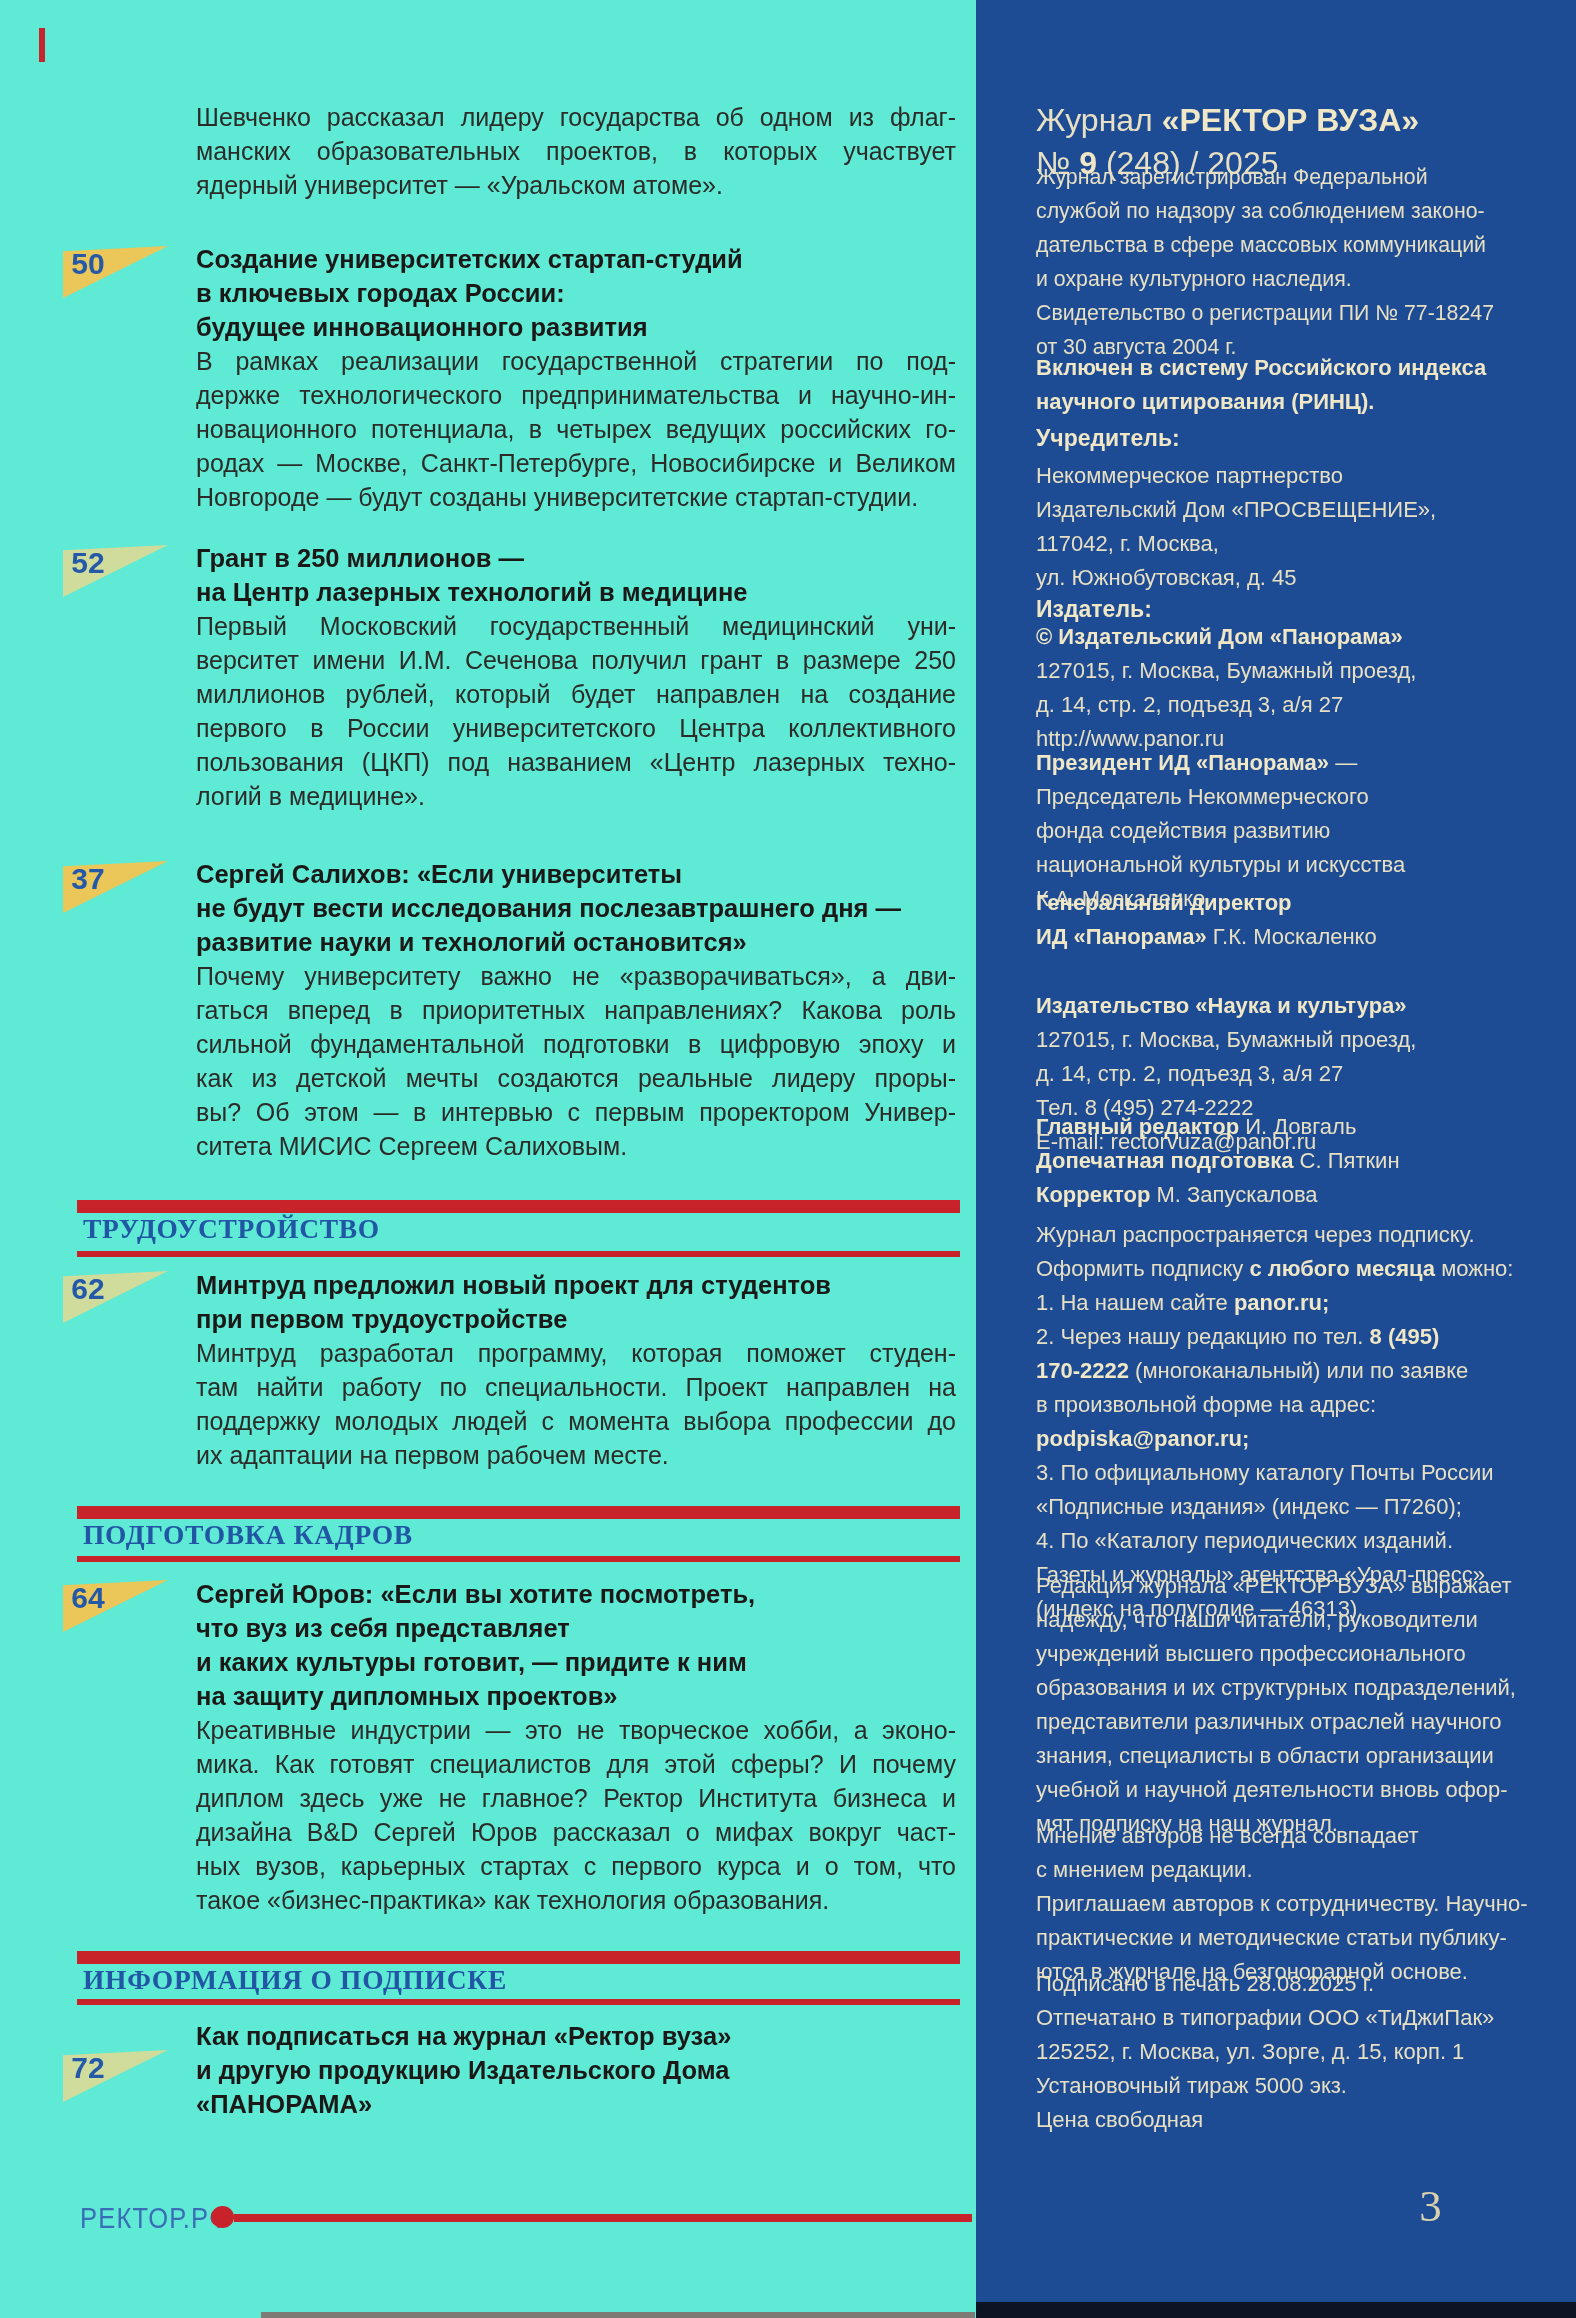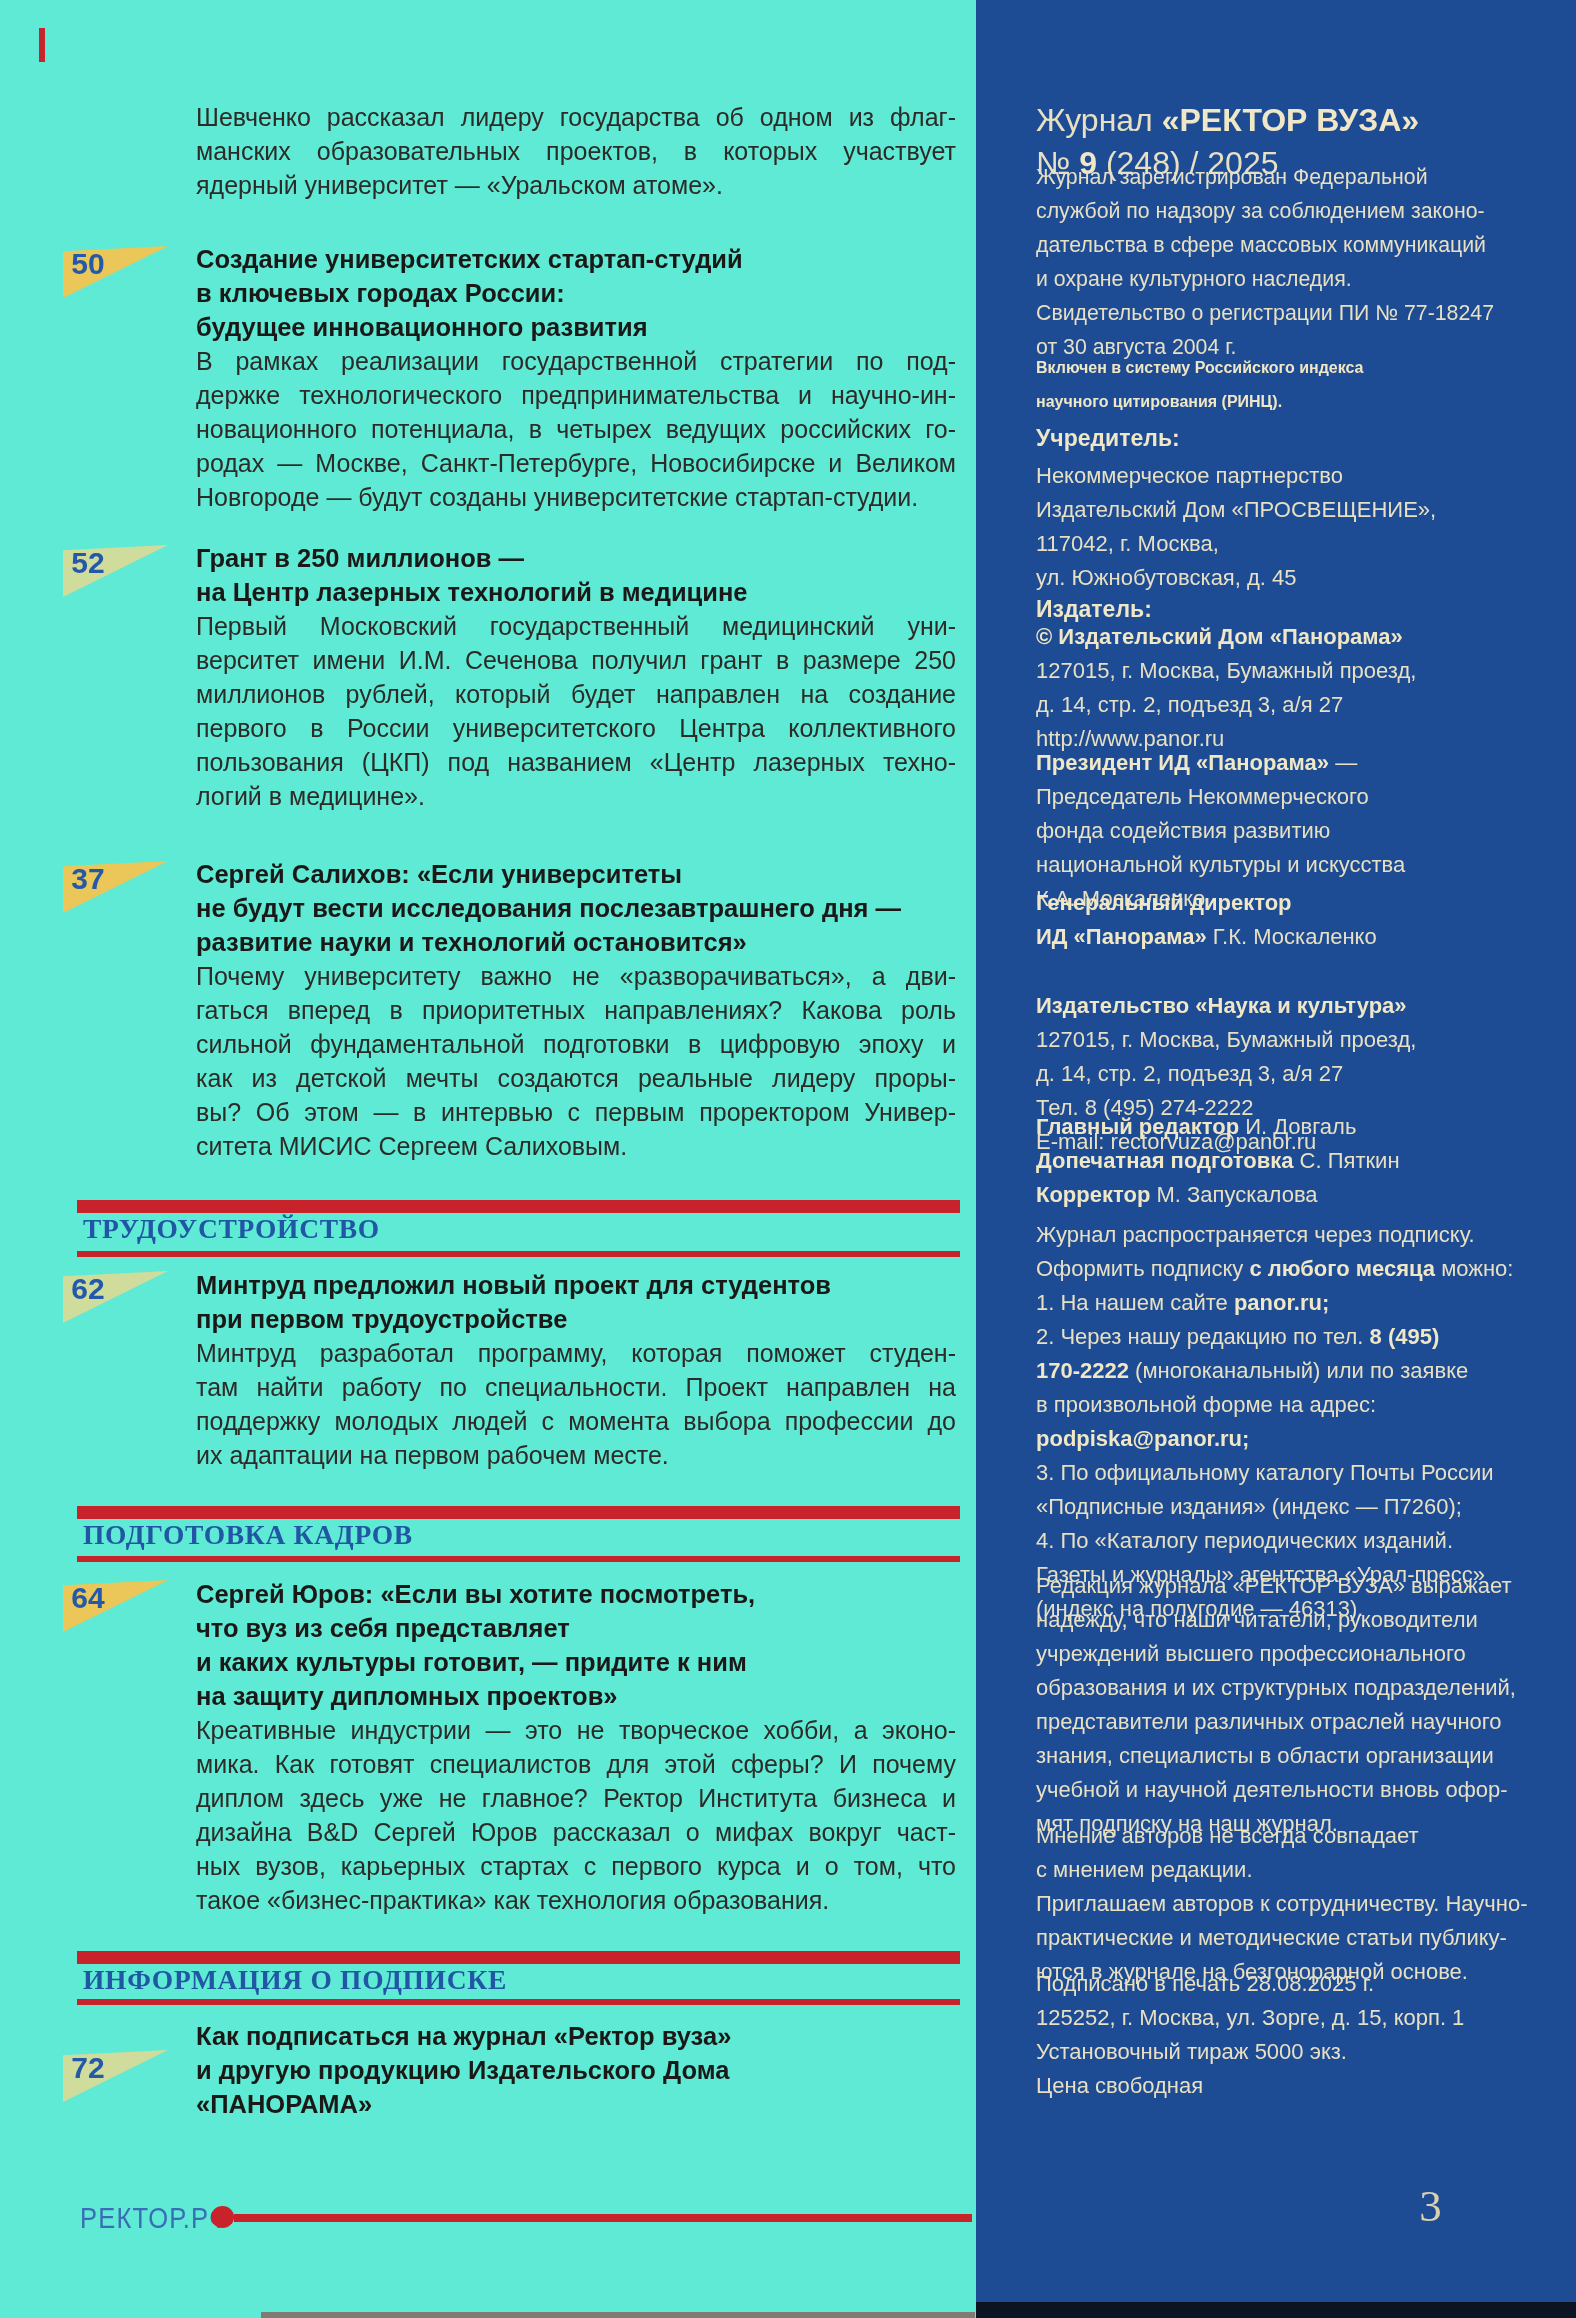--- a/index.html
+++ b/index.html
@@ -26,21 +26,21 @@
             font-weight:700;font-size:27.5px;letter-spacing:0.7px;color:#2156a5;}
   
   #tick{position:absolute;left:39px;top:27.5px;width:6.2px;height:34px;background:#c5252b;}
   
   .panel{position:absolute;left:976px;top:0;width:601px;height:2303px;background:#1d4b94;color:#e7e0c3;}
   .pb{position:absolute;left:60px;width:498px;font-size:22px;line-height:27.5px;text-align:left;}
   .pb .b{font-weight:700;color:#efe7c5;}
   .plabel{position:absolute;left:60px;width:498px;font-size:23px;font-weight:700;color:#efe7c5;}
   #p-title{top:83px;font-size:32px;line-height:43px;margin-top:16px;}
   #p-reg{top:161px;font-size:21.3px;line-height:32px;}
-  #p-rinc{top:352px;font-size:16px;line-height:32px;font-weight:700;color:#efe7c5;}
+  #p-rinc{top:352px;font-size:22px;line-height:32px;font-weight:700;color:#efe7c5;}
   #p-founder-h{top:425px;}
   #p-founder{top:462px;}
   #p-pub-h{top:596px;}
   #p-pub{top:623px;}
   #p-president{top:749px;}
   #p-gendir{top:889px;line-height:27px;}
   #p-nauka{top:960px;line-height:27px;margin-top:32px;}
   #p-staff{top:1113px;line-height:27px;}
   #p-subs{top:1221px;}
   #p-editorial{top:1570px;line-height:31px;}
@@ -276,20 +276,21 @@
       </div>
     <div class="pb" id="p-opinion">
         <div class="tl">Мнение авторов не всегда совпадает</div>
         <div class="tl">с мнением редакции.</div>
         <div class="tl">Приглашаем авторов к сотрудничеству. Научно-</div>
         <div class="tl">практические и методические статьи публику-</div>
         <div class="tl">ются в журнале на безгонорарной основе.</div>
       </div>
     <div class="pb" id="p-print">
         <div class="tl">Подписано в печать 28.08.2025 г.</div>
+        <div class="tl">Отпечатано в типографии ООО «ТиДжиПак»</div>
         <div class="tl">125252, г. Москва, ул. Зорге, д. 15, корп. 1</div>
         <div class="tl">Установочный тираж 5000 экз.</div>
         <div class="tl">Цена свободная</div>
       </div>
     <div id="pnum">3</div>
   </div>
   <div class="panel-bottom"></div>
 
 </div>
 

